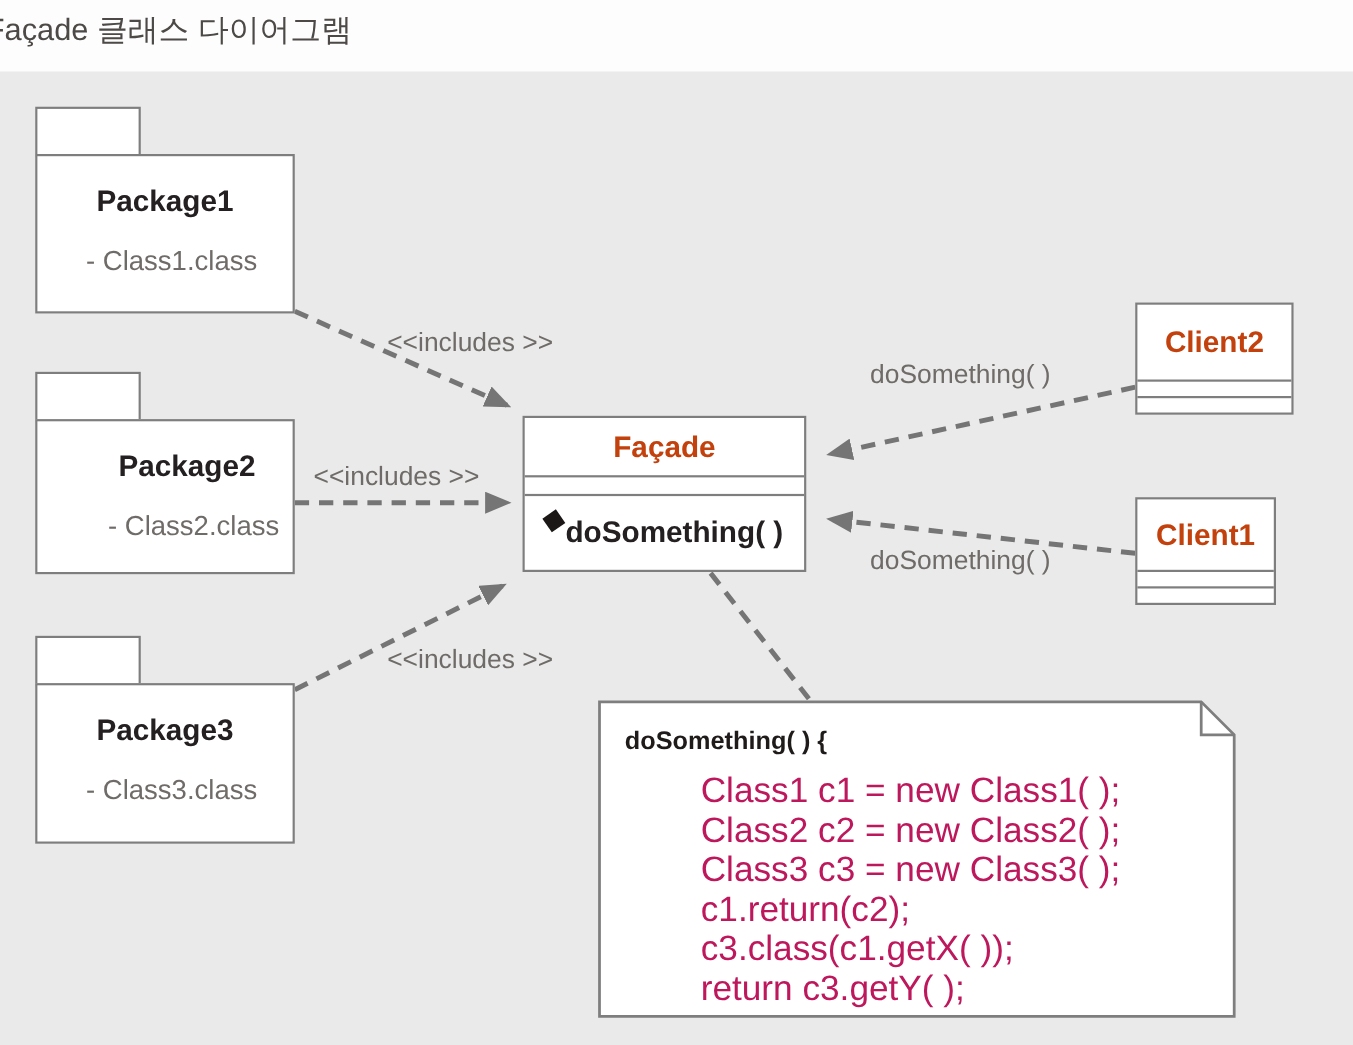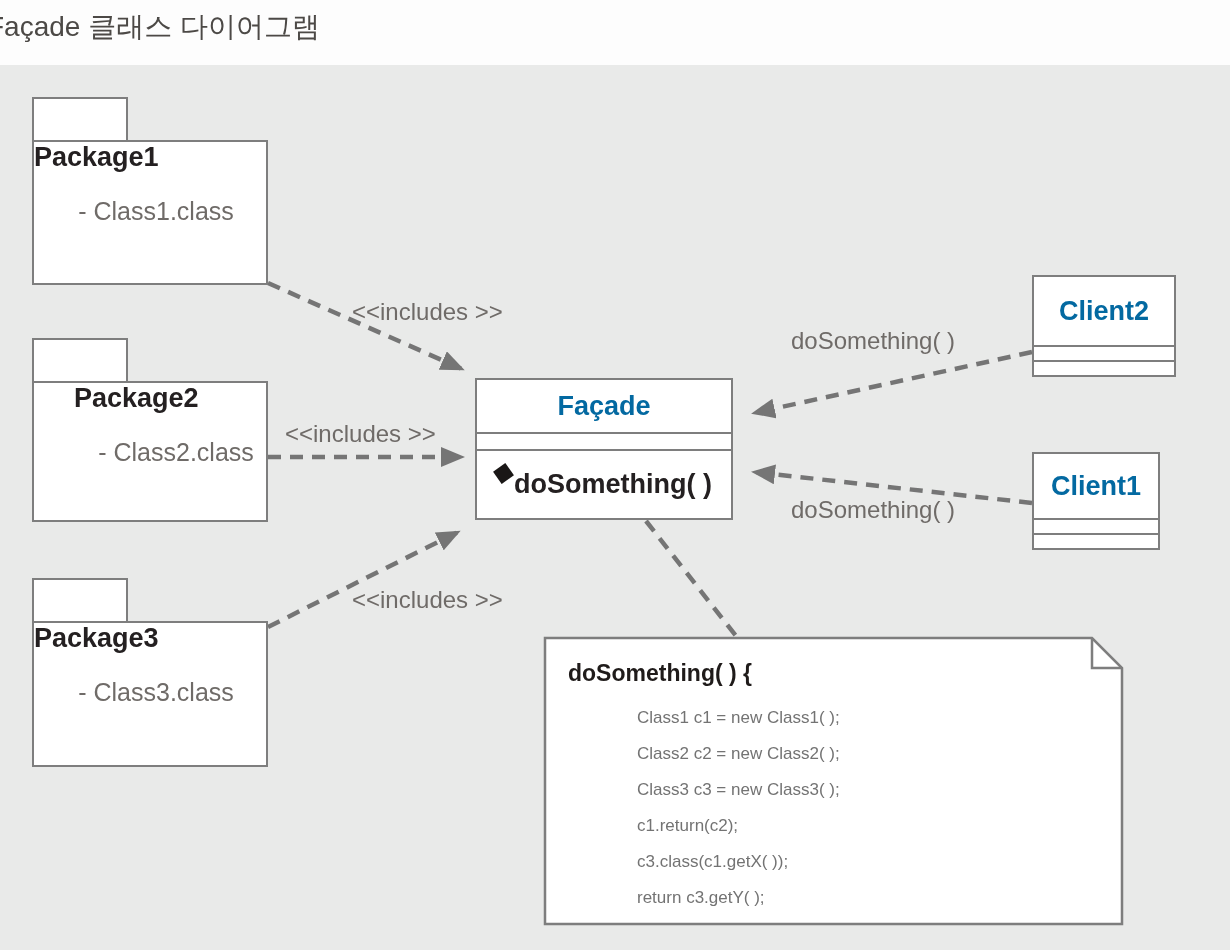--- a/index.html
+++ b/index.html
@@ -21,51 +21,51 @@
   .pkg-tab {
     position:absolute; z-index:2; background:#ffffff;
     border:2.5px solid #7e7e7e;
   }
   .pkg-body {
     position:absolute; z-index:3; background:#ffffff;
     border:2.5px solid #7e7e7e;
   }
   .pkg-title {
     font-weight:bold; font-size:27px; color:#242021;
-    text-align:left; 
+    text-align:center; margin-top:26px;
   }
   .pkg-member { font-size:25px; color:#6f6b68; margin:24px 0 0 12px;text-align:center; }
   .class-box {
     position:absolute; z-index:2; background:#ffffff;
     border:2.5px solid #7e7e7e; display:flex; flex-direction:column;
   }
   .cmp { border-top:2px solid #7e7e7e; }
   .cmp.first { border-top:none; }
   .title-cmp {
     display:flex; align-items:center; justify-content:center;
-    font-weight:bold; font-size:27px; color:#0369a1;
+    font-weight:bold; font-size:27px; color:#c2410c;
   }
   .method-cmp {
     display:flex; align-items:center; justify-content:center;
     font-weight:bold; font-size:27px; color:#242021;
   }
   .diamond {
     display:inline-block; width:15px; height:15px; background:#1a1716;
     transform:translateY(-11px) rotate(-35deg); margin-right:3px;
   }
   .label {
     position:absolute; z-index:2; font-size:24px; color:#6f6b68;
     white-space:nowrap;
   }
   .note-header {
     position:absolute; z-index:2; font-weight:bold; font-size:23px;
     color:#1f1b1a; white-space:nowrap;
   }
   .note-code {
-    position:absolute; z-index:2; font-size:17px; color:#737373;
+    position:absolute; z-index:2; font-size:32px; color:#be185d;
     line-height:36px; white-space:nowrap;
   }
 </style>
 </head>
 <body>
 
 <div class="canvas">
 
   <div class="page-title">Façade 클래스 다이어그램</div>
   <div class="panel"></div>

